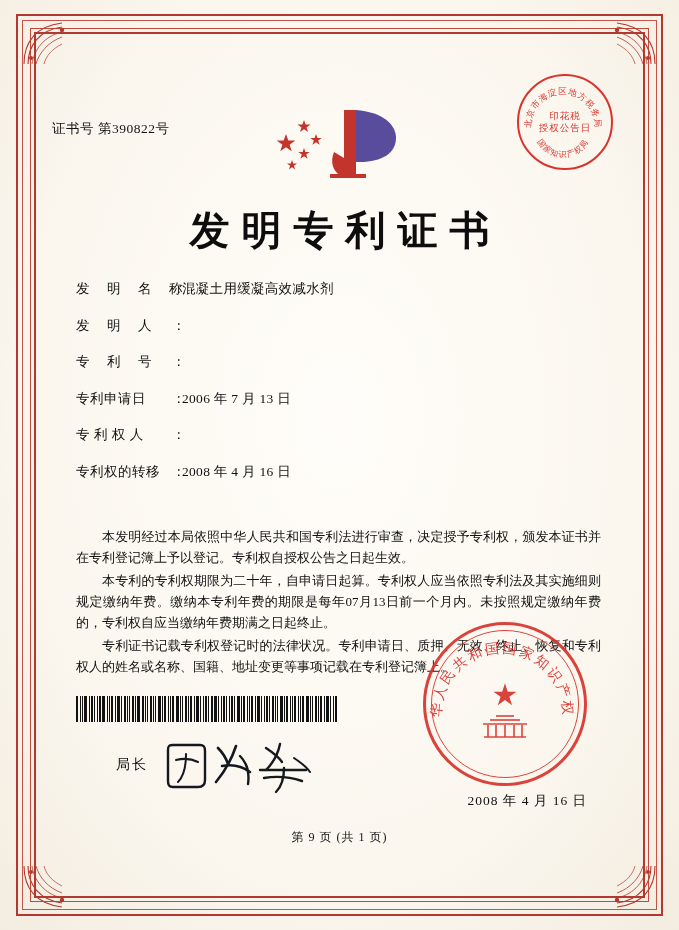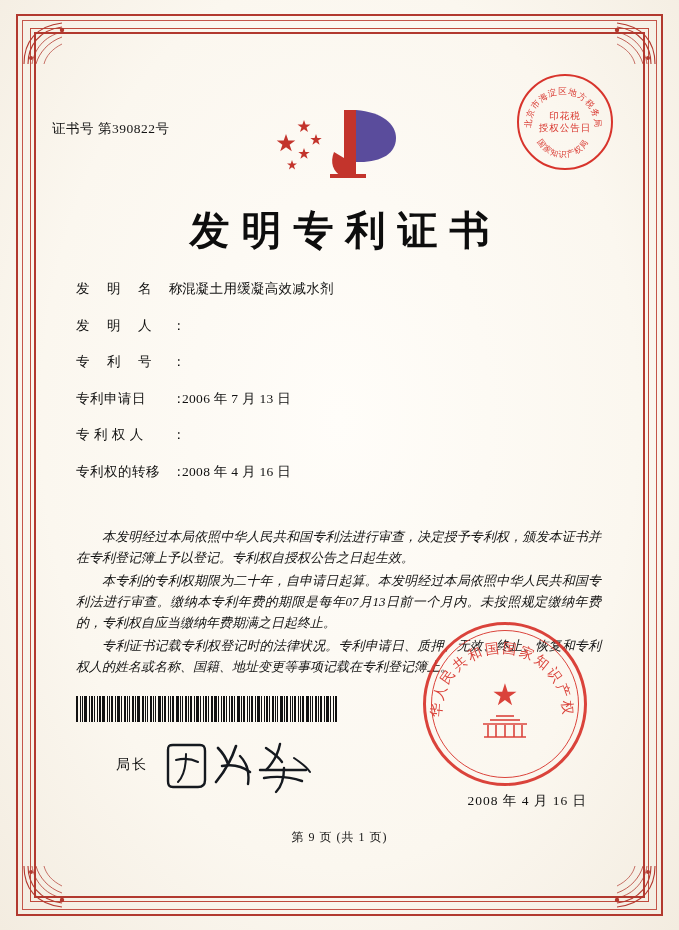--- a/index.html
+++ b/index.html
@@ -184,21 +184,20 @@
     right: 14px;
     top: 478px;
     font-size: 13px;
     line-height: 21px;
     color: #111;
     text-align: justify;
   }
   .paragraphs p {
     margin: 0 16px 2px 0;
     text-indent: 26px;
-    font-style: italic;
   }
 
   
   .barcode {
     position: absolute;
     left: 28px;
     top: 648px;
     width: 330px;
     height: 26px;
     display: flex;
@@ -409,21 +408,21 @@
       </div>
       <div class="field-row">
         <span class="field-label wide">专利权的转移</span>
         <span class="field-sep">：</span>
         <span class="field-value">2008 年 4 月 16 日</span>
       </div>
     </div>
 
     <div class="paragraphs">
       <p>本发明经过本局依照中华人民共和国专利法进行审查，决定授予专利权，颁发本证书并在专利登记簿上予以登记。专利权自授权公告之日起生效。</p>
-      <p>本专利的专利权期限为二十年，自申请日起算。本发明经过本局依照中华人民共和国专利法进行审查。缴纳本专利年费的期限是每年07月13日前一个月内。未按照规定缴纳年费的，专利权自应当缴纳年费期满之日起终止。</p>
+      <p>本专利的专利权期限为二十年，自申请日起算。专利权人应当依照专利法及其实施细则规定缴纳年费。缴纳本专利年费的期限是每年07月13日前一个月内。未按照规定缴纳年费的，专利权自应当缴纳年费期满之日起终止。</p>
       <p>专利证书记载专利权登记时的法律状况。专利申请日、质押、无效、终止、恢复和专利权人的姓名或名称、国籍、地址变更等事项记载在专利登记簿上。</p>
     </div>
 
     <div class="barcode" id="barcode">
         <i style="width:2px"></i>
         <i style="width:2px;background:transparent"></i>
         <i style="width:1px"></i>
         <i style="width:1px;background:transparent"></i>
         <i style="width:1px"></i>
         <i style="width:1px;background:transparent"></i>

